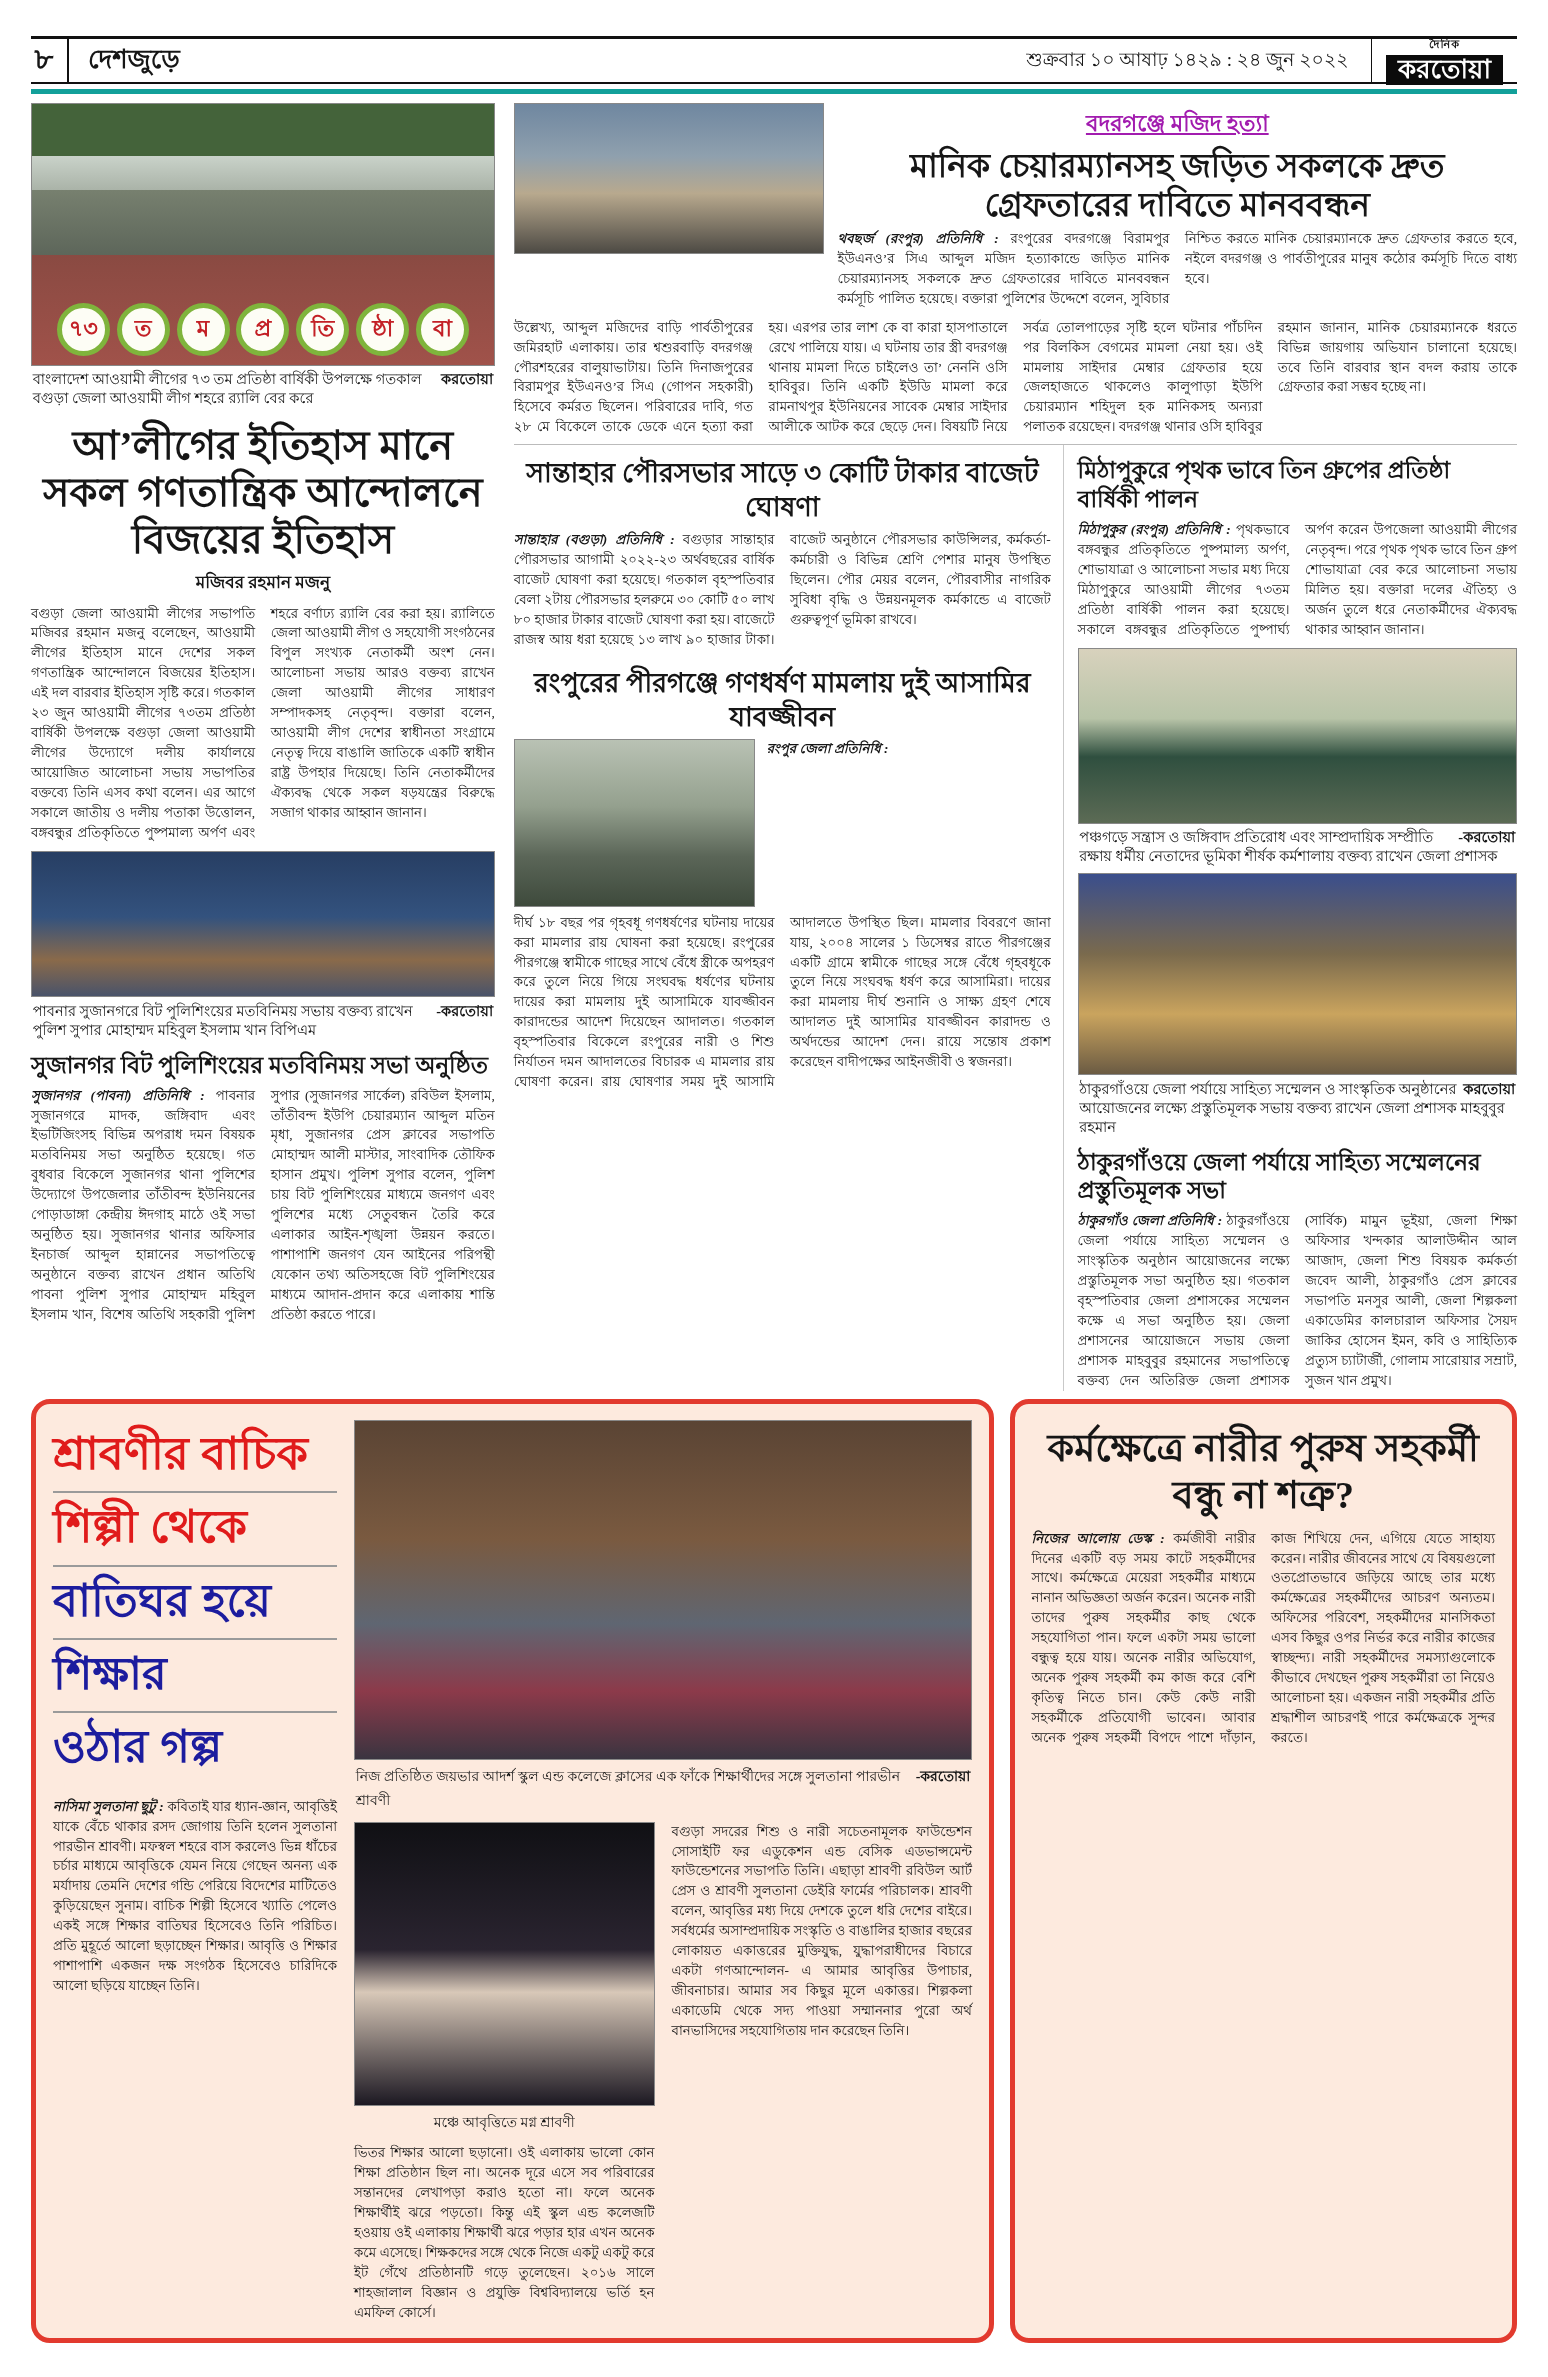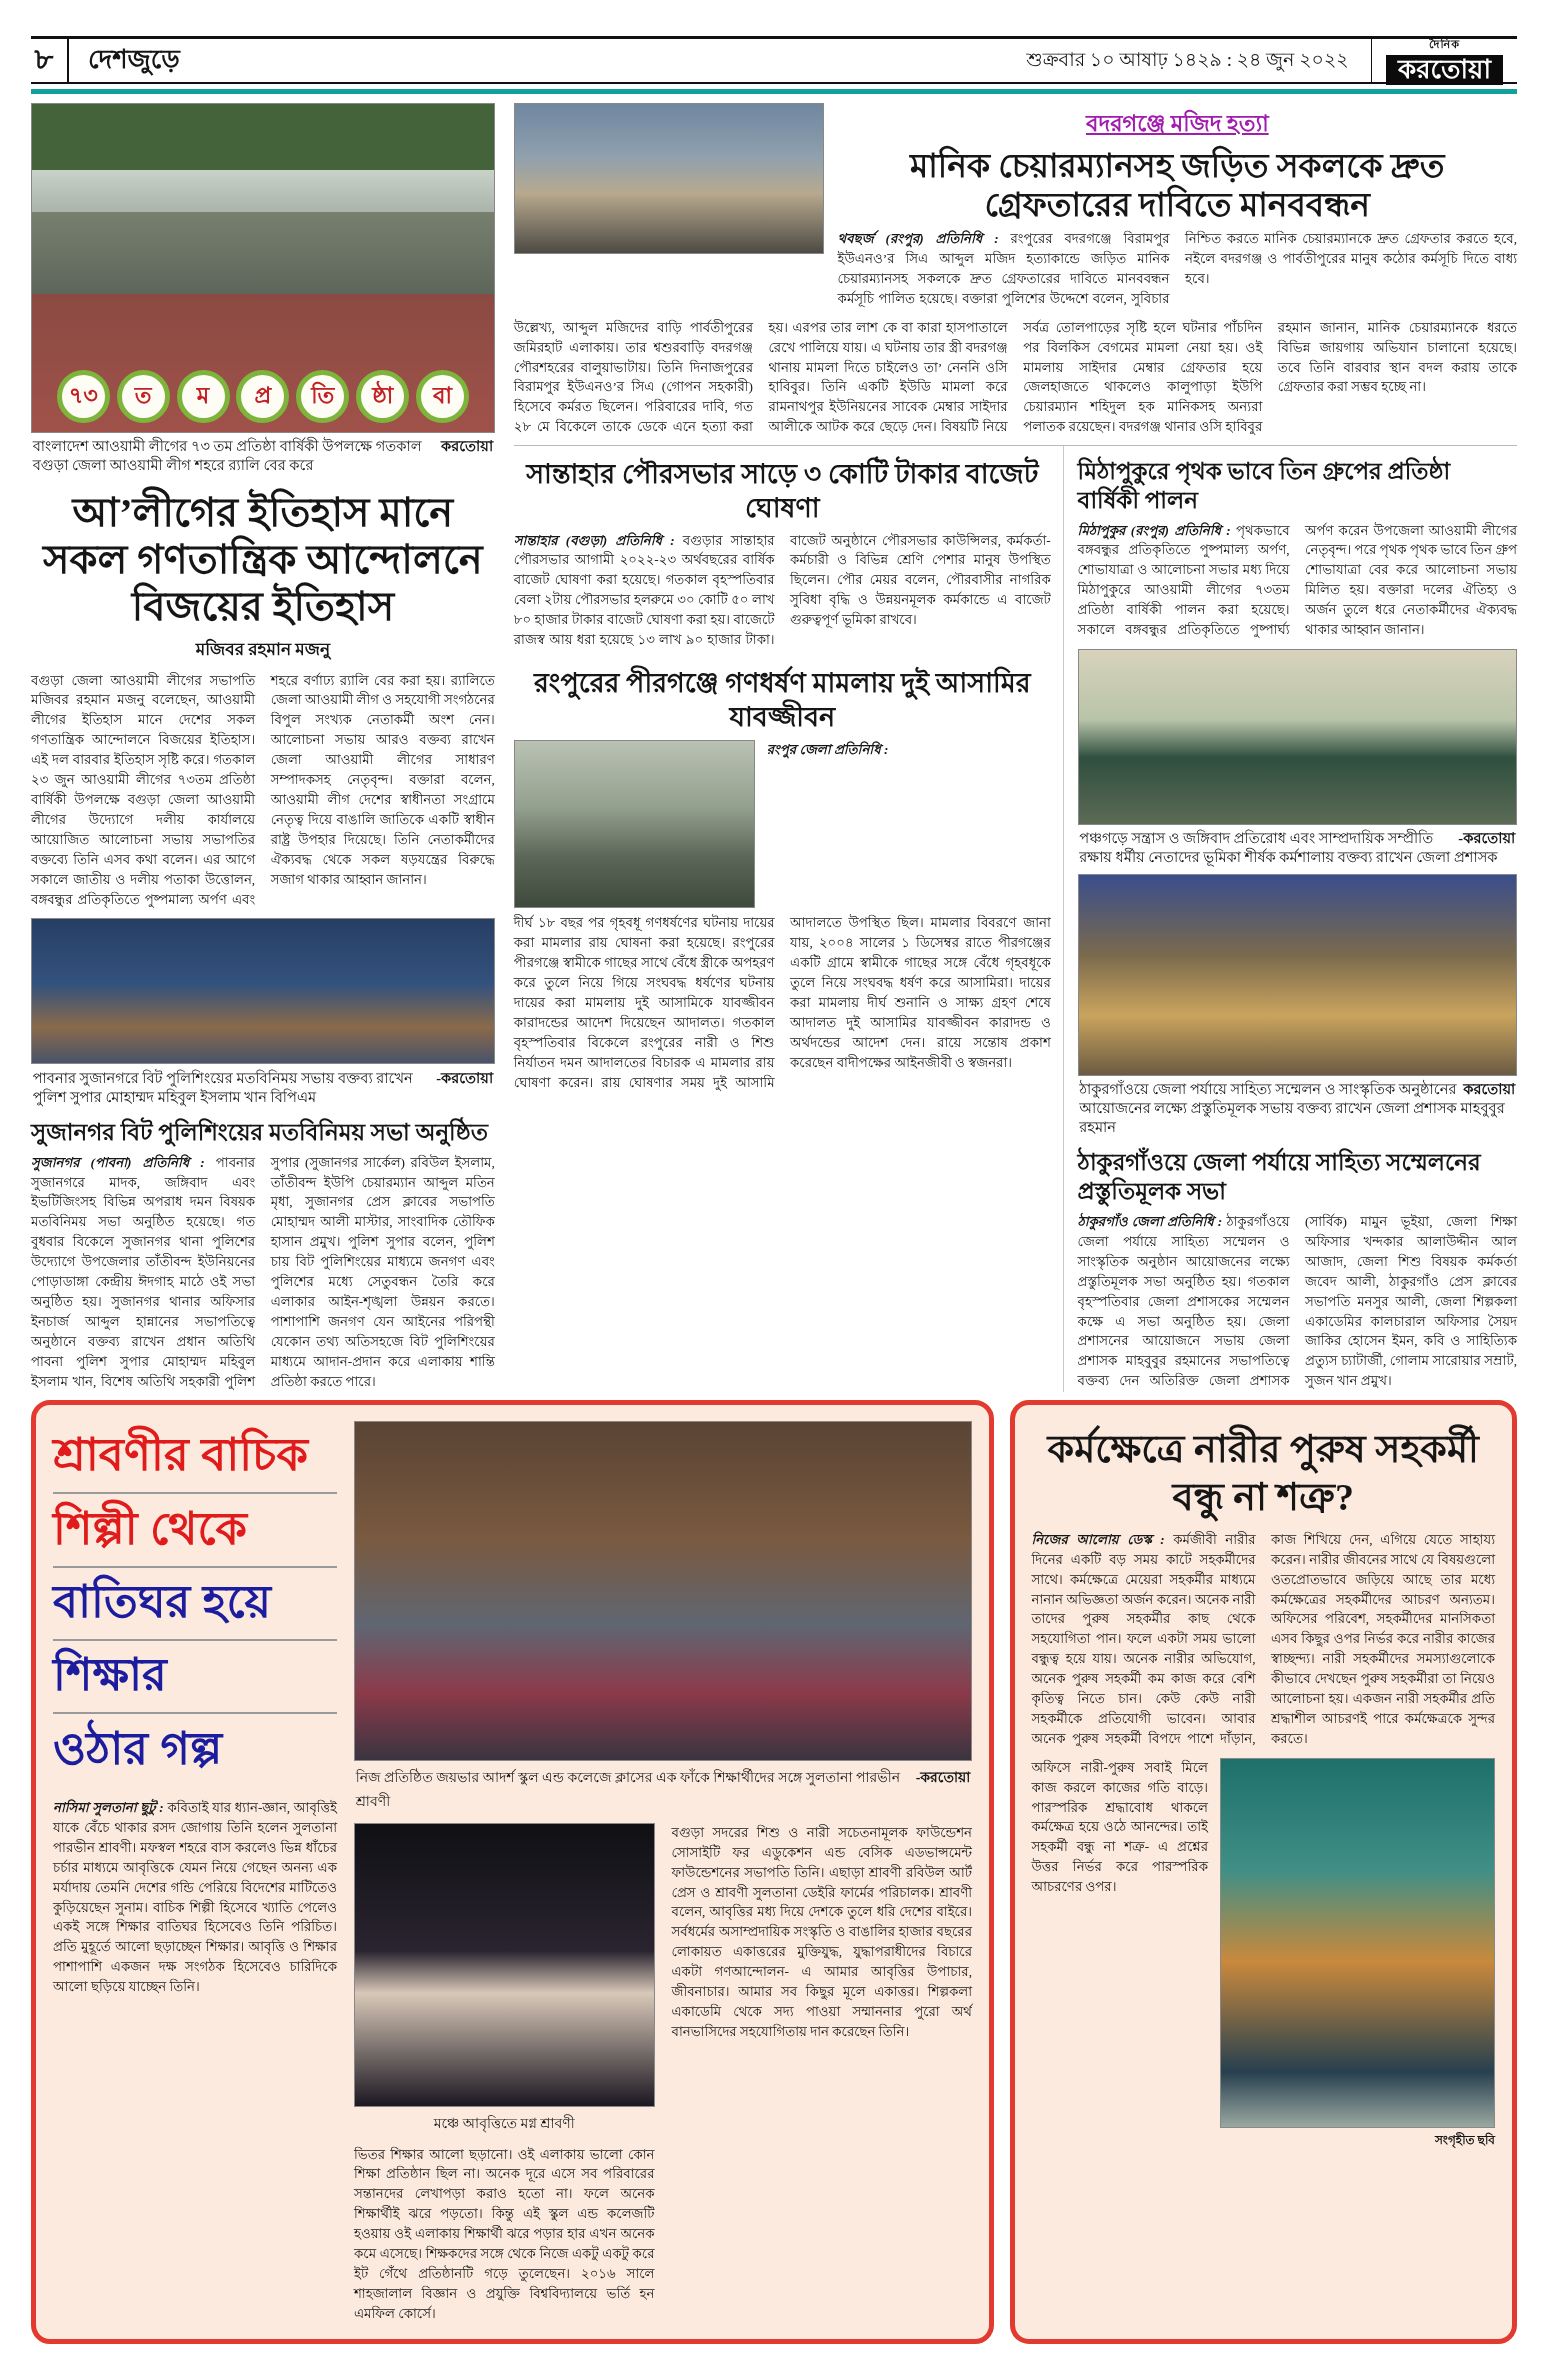--- a/index.html
+++ b/index.html
@@ -32,21 +32,21 @@
   .h-md { font-size:27px; line-height:1.25; font-weight:bold; text-align:center; padding:5.2px 0; }
   .h-sm { font-size:23px; line-height:1.25; font-weight:bold; text-align:left; padding:5.2px 0; }
   .byline-c { text-align:center; font-weight:bold; font-size:17px; padding:1.7px 0 6.9px; }
   .body { font-size:13.3px; line-height:1.5; text-align:justify; }
   .body b.dl { font-style:italic; }
   .cols2 { column-count:2; column-gap:15.5px; }
   .cols4 { column-count:4; column-gap:15.5px; }
   .kicker { color:#a21caf; font-size:22.4px; font-weight:bold; text-decoration:underline; text-align:center; padding-top:3.4px; }
 
   
-  .ph-rally { height:330px; background:
+  .ph-rally { height:263px; background:
       linear-gradient(180deg,#44633a 0%,#44633a 20%,#c9d2c9 20%,#aab3a8 33%,#77806f 33%,#5d665a 58%,#8a4a42 58%,#a0524a 100%); text-align: right; }
   .discs { position:absolute; left:0; right:0; bottom:8.6px; display:flex; justify-content:center; gap:6.9px; }
   .discs span { width:53px; height:53px; border-radius:50%; background:#fdfdf5; border:5.2px solid #7fb43c; color:#c32026; font-weight:bold; font-size:22.4px; display:flex; align-items:center; justify-content:center; font-family:"Liberation Sans",sans-serif; }
   .ph-street { height:151px; background:linear-gradient(180deg,#6f87a0 0%,#8fa0ae 35%,#b8a98e 60%,#4d4a44 100%); }
   .ph-meet  { height:146px; background:linear-gradient(180deg,#273e63 0%,#33527e 45%,#8a6a4a 75%,#49536a 100%); }
   .ph-accused { height:168px; background:linear-gradient(180deg,#b9c2b4 0%,#94a08e 40%,#5b6658 70%,#3e4a3c 100%); }
   .ph-panch { height:176px; background:linear-gradient(180deg,#d8d2bd 0%,#b8c4a8 40%,#2f4f3f 62%,#5c6b55 100%); }
   .ph-thak { height:202px; background:linear-gradient(180deg,#3a4e8c 0%,#7a6a4d 40%,#caa45e 70%,#6b5b43 100%); }
   .ph-students { height:340px; background:linear-gradient(180deg,#5a4434 0%,#7a5a40 35%,#5f6672 60%,#8c3a4a 80%,#3a3440 100%); }
   .ph-singer { height:284px; background:linear-gradient(180deg,#101014 0%,#2a2430 45%,#d8c8b8 60%,#1c1822 100%); }
@@ -225,24 +225,17 @@
         </div>
       </div>
     </div>
 
     <div class="pinkbox">
       <div class="fr-head">কর্মক্ষেত্রে নারীর পুরুষ সহকর্মী বন্ধু না শত্রু?</div>
       <div class="body cols2">
         <b class="dl">নিজের আলোয় ডেস্ক :</b>
         <span>কর্মজীবী নারীর দিনের একটি বড় সময় কাটে সহকর্মীদের সাথে। কর্মক্ষেত্রে মেয়েরা সহকর্মীর মাধ্যমে নানান অভিজ্ঞতা অর্জন করেন। অনেক নারী তাদের পুরুষ সহকর্মীর কাছ থেকে সহযোগিতা পান। ফলে একটা সময় ভালো বন্ধুত্ব হয়ে যায়। অনেক নারীর অভিযোগ, অনেক পুরুষ সহকর্মী কম কাজ করে বেশি কৃতিত্ব নিতে চান। কেউ কেউ নারী সহকর্মীকে প্রতিযোগী ভাবেন। আবার অনেক পুরুষ সহকর্মী বিপদে পাশে দাঁড়ান, কাজ শিখিয়ে দেন, এগিয়ে যেতে সাহায্য করেন। নারীর জীবনের সাথে যে বিষয়গুলো ওতপ্রোতভাবে জড়িয়ে আছে তার মধ্যে কর্মক্ষেত্রের সহকর্মীদের আচরণ অন্যতম। অফিসের পরিবেশ, সহকর্মীদের মানসিকতা এসব কিছুর ওপর নির্ভর করে নারীর কাজের স্বাচ্ছন্দ্য। নারী সহকর্মীদের সমস্যাগুলোকে কীভাবে দেখছেন পুরুষ সহকর্মীরা তা নিয়েও আলোচনা হয়। একজন নারী সহকর্মীর প্রতি শ্রদ্ধাশীল আচরণই পারে কর্মক্ষেত্রকে সুন্দর করতে।</span>
       </div>
-      <div class="fr-bottom">
-        <div class="body">অফিসে নারী-পুরুষ সবাই মিলে কাজ করলে কাজের গতি বাড়ে। পারস্পরিক শ্রদ্ধাবোধ থাকলে কর্মক্ষেত্র হয়ে ওঠে আনন্দের। তাই সহকর্মী বন্ধু না শত্রু- এ প্রশ্নের উত্তর নির্ভর করে পারস্পরিক আচরণের ওপর।</div>
-        <div>
-          <div class="photo ph-office"></div>
-          <div class="small-credit">সংগৃহীত ছবি</div>
-        </div>
-      </div>
     </div>
   </div>
 
 </div>
 
 
 </body></html>

